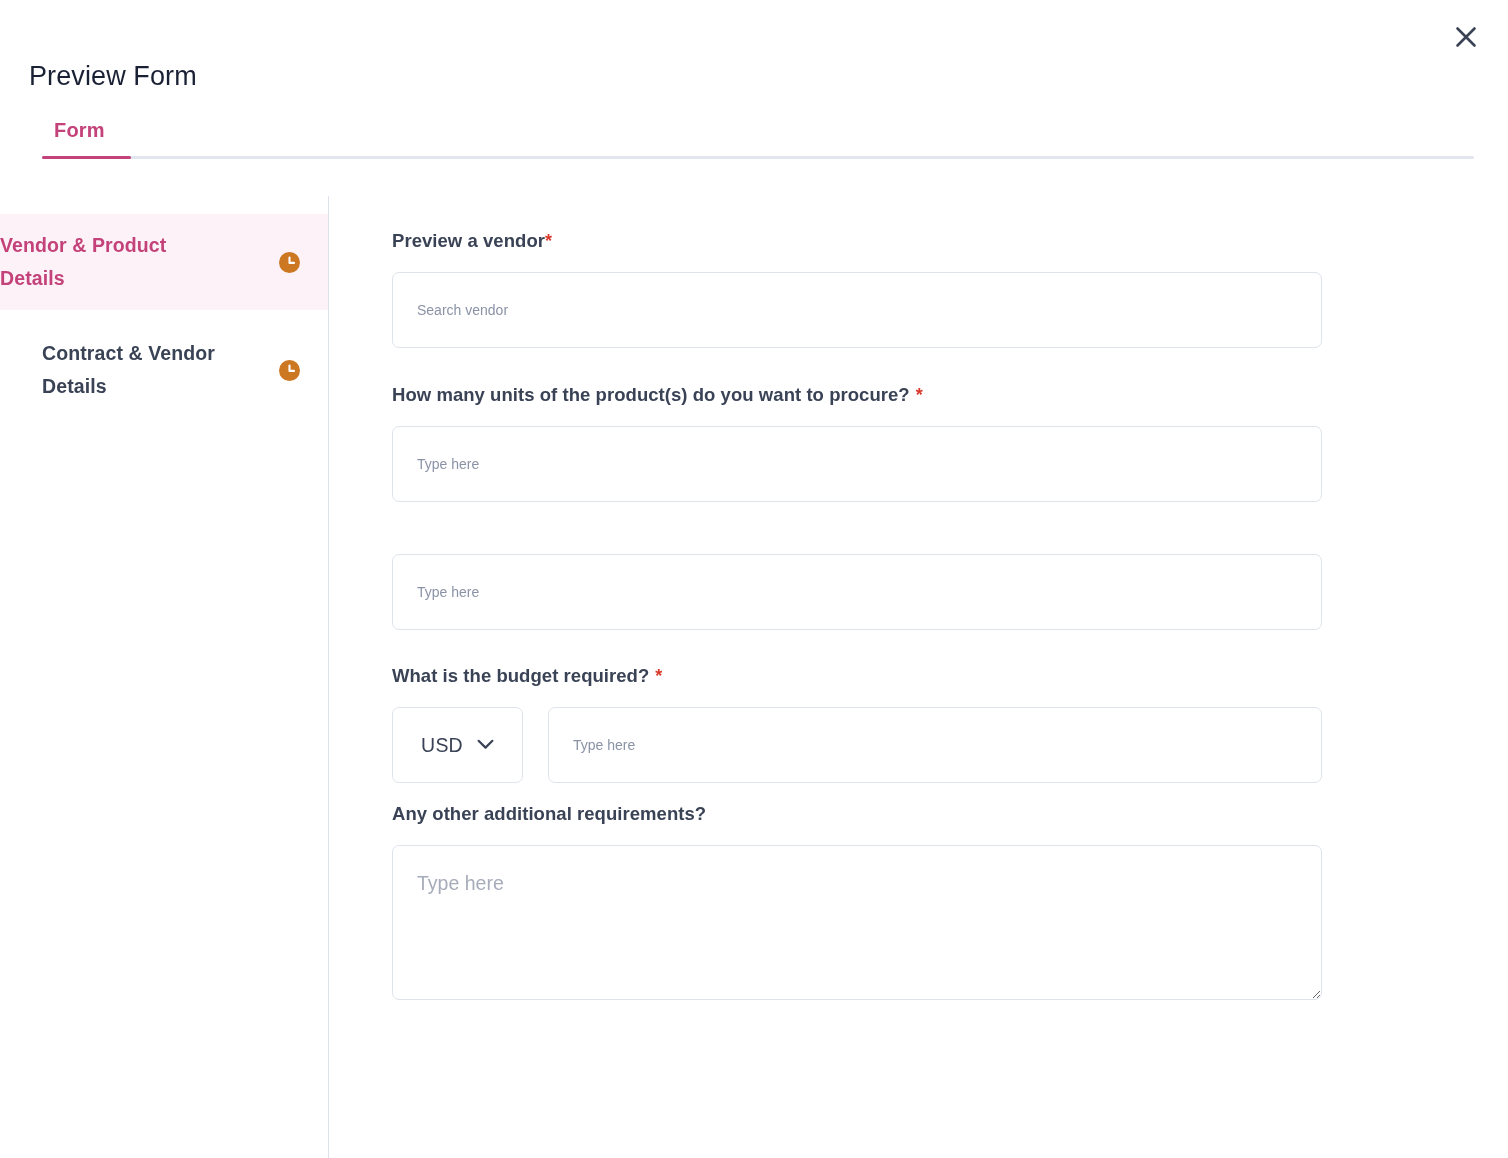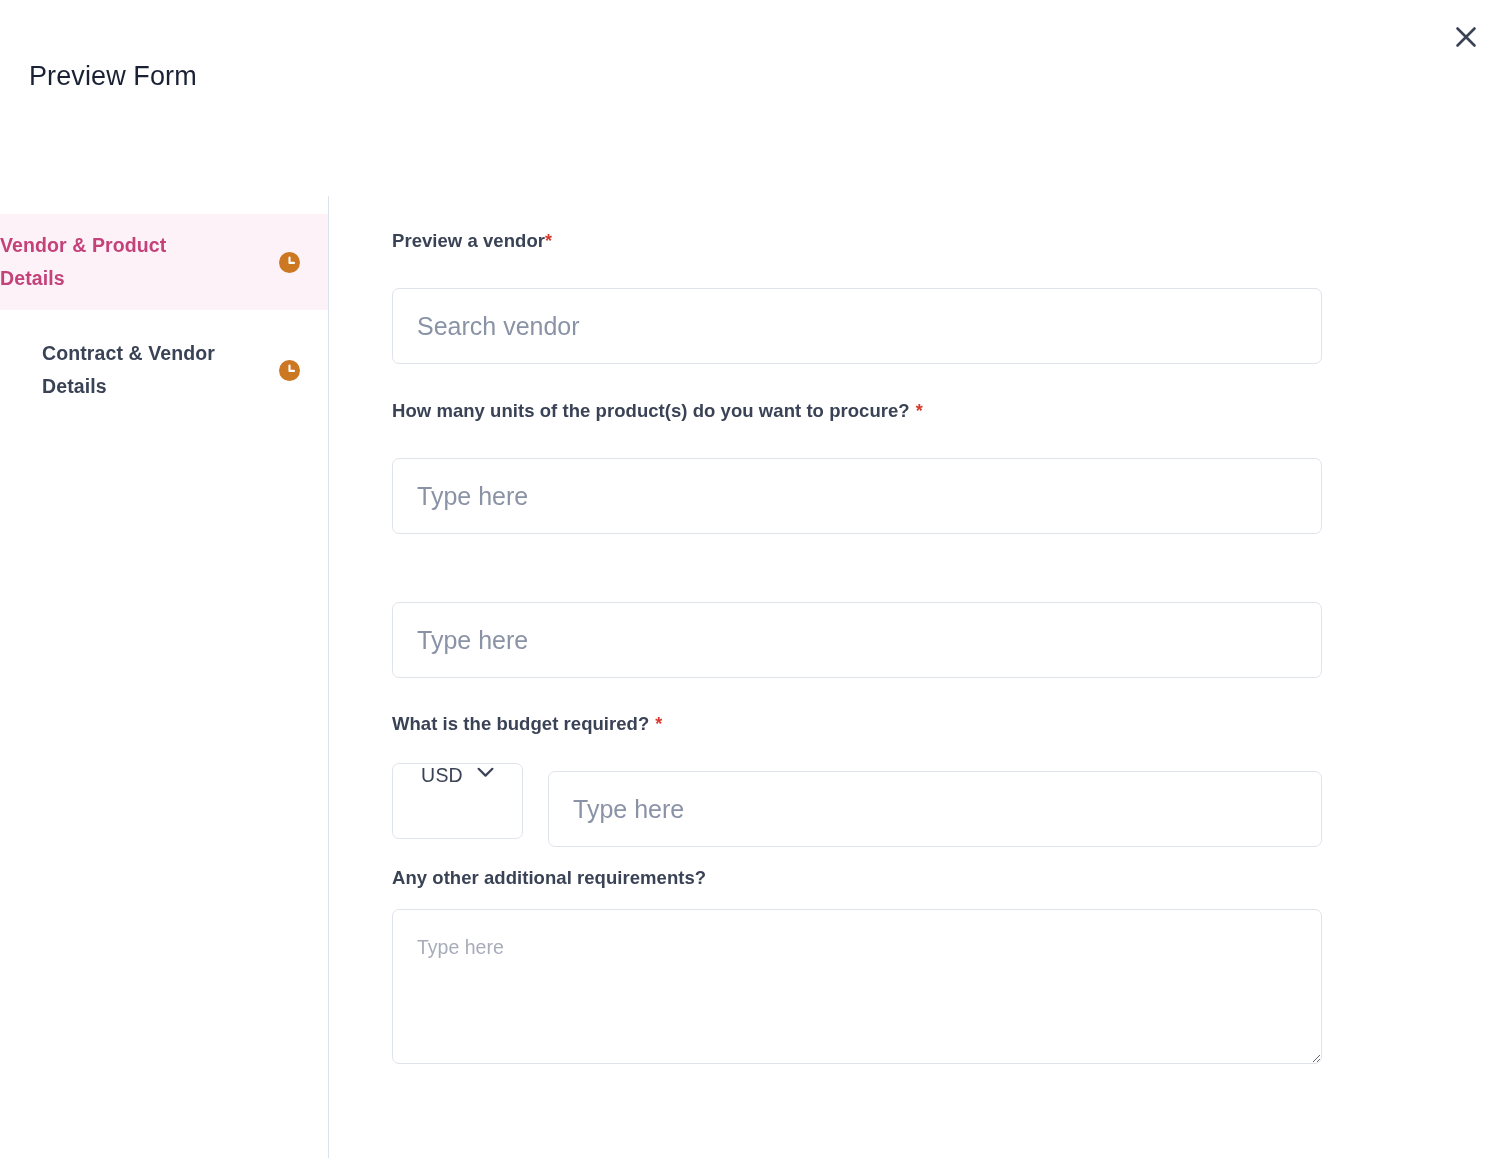--- a/index.html
+++ b/index.html
@@ -166,41 +166,40 @@
 
   .text-input {
     display: block;
     width: 930px;
     height: 76px;
     border: 1px solid #dfe3ea;
     border-radius: 7px;
     background: #ffffff;
     padding: 0 24px;
     font-family: "Liberation Sans", sans-serif;
-    font-size: 25px;
+    font-size: 14px;
     color: #3a4356;
     outline: none;
-    margin-top: 16px;
   }
   .text-input::placeholder { color: #8a93a6; opacity: 1; }
 
   .currency-row {
     display: flex;
     align-items: center;
     gap: 25px;
   }
   .currency-select {
     position: relative;
     width: 131px;
     height: 76px;
     border: 1px solid #dfe3ea;
     border-radius: 7px;
     background: #ffffff;
     display: flex;
-    align-items: flex-start;
+    align-items: center;
     justify-content: center;
     gap: 14px;
     cursor: pointer;
   }
   .currency-value {
     font-size: 19.5px;
     color: #3a4356;
     letter-spacing: 0.2px;
   }
   .chev { display: block; }
@@ -235,20 +234,27 @@
     <div class="page-title">Preview Form</div>
     <button class="close-button">
       <span>
         <svg width="26" height="26" viewBox="0 0 26 26" fill="none">
           <path d="M4.5 4.5 L21.5 21.5 M21.5 4.5 L4.5 21.5" stroke="#3a4356" stroke-width="2.6" stroke-linecap="round"></path>
         </svg>
       </span>
     </button>
   </div>
 
+  <div class="tabs-bar">
+    <div class="tabs-rule"></div>
+    <div class="tab">
+      <span class="tab-label">Form</span>
+    </div>
+    <div class="tab-underline"></div>
+  </div>
 
   <div class="sidebar">
 
     <div class="nav-item active" style="margin-top: 18px;">
       <span class="nav-label">Vendor &amp; Product Details</span>
       <span class="status-icon">
         <svg width="21" height="21" viewBox="0 0 21 21">
           <circle cx="10.5" cy="10.5" r="10.5" fill="#cc7722"></circle>
           <path d="M10.5 5.6 V10.9 H15.0" stroke="#ffffff" stroke-width="2.1" stroke-linecap="round" stroke-linejoin="round" fill="none"></path>
         </svg>

